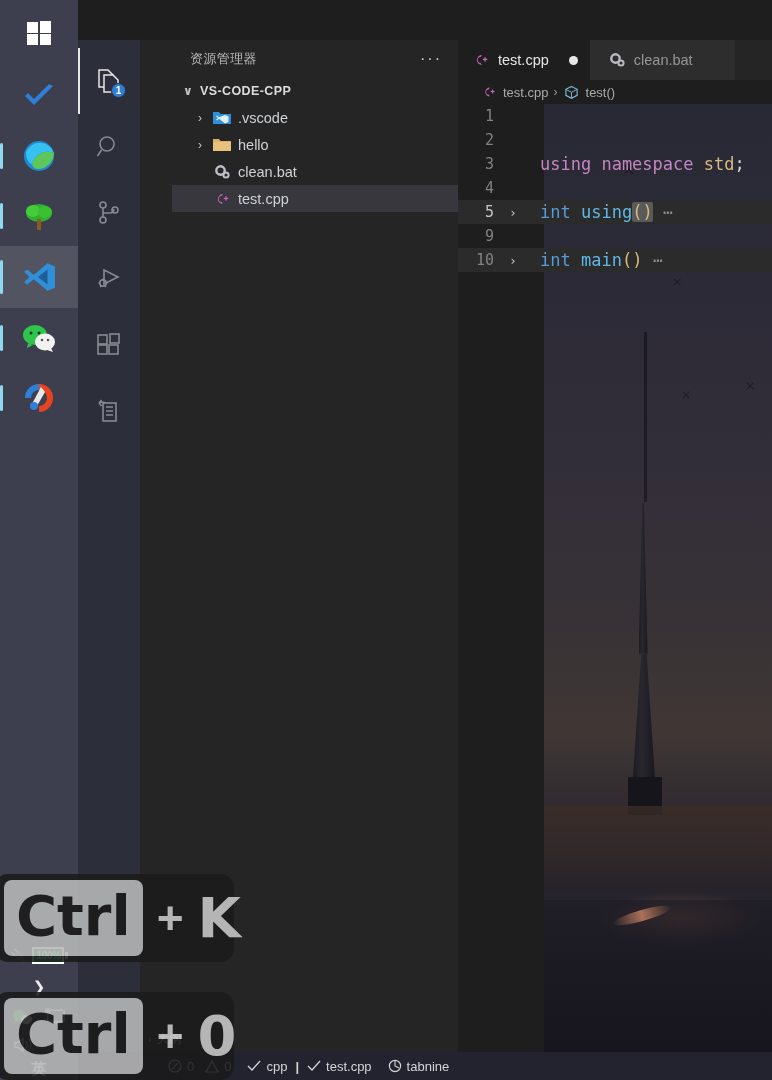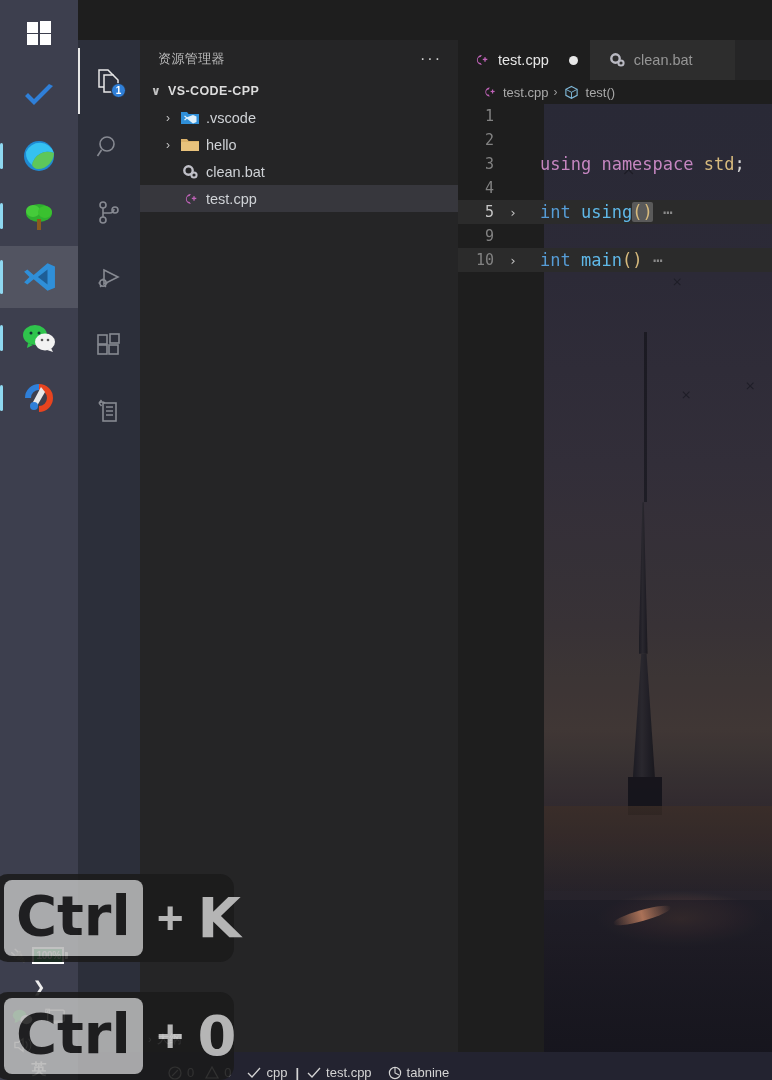--- a/index.html
+++ b/index.html
@@ -96,21 +96,21 @@
     position:absolute; right:14px; bottom:16px;
     background:#2f7fd8; color:#fff; font-size:10px; font-weight:bold;
     width:15px; height:15px; border-radius:50%;
     display:flex; align-items:center; justify-content:center;
     border: 1.5px solid #2c2f3a;
   }
 
   
   #sidebar {
     width: 318px; flex: 0 0 318px; background: #252526;
-    display:flex; flex-direction:column; position:relative;
+    display:flex; flex-direction:column; position:relative;padding-left:32px;
   }
   #sidebar-header {
     height: 38px; display:flex; align-items:center; justify-content:space-between;
     padding: 0 16px 0 18px; color:#bbbbbb; font-size:13px;
     letter-spacing:0.4px;
   }
   .ellipsis-btn { color:#cfcfcf; font-size:16px; letter-spacing:2px; line-height:10px; }
   .tree-root {
     height: 26px; display:flex; align-items:center; gap:6px;
     padding-left: 10px; color:#dcdcdc; font-size:12.5px; font-weight:bold;
@@ -188,21 +188,21 @@
   .hdr { color:#ce9178; }
   .var { color:#d4d4d4; }
   .ylw { color:#d7ba7d; }
   .dots{ color:#8a8a8a; }
   .brkt-hl { background:#5a5a5a; border-radius:2px; }
   .foldedline { background:#2b2b2b; }
 
   
   #statusbar {
     position:absolute; left:0; right:0; bottom:0; height:28px; background:#232330;
-    display:flex; align-items:flex-end; color:#d4d4d4; font-size:13px; gap:16px;
+    display:flex; align-items:center; color:#d4d4d4; font-size:13px; gap:16px;
     padding-left:90px;
   }
   .sb-item { display:flex; align-items:center; gap:5px; }
 
   
   .keyoverlay {
     position:absolute; z-index:80;
     background:#1b1b1b; border-radius:14px;
     display:flex; align-items:center; padding:0 18px 0 10px;
     opacity:0.88;

